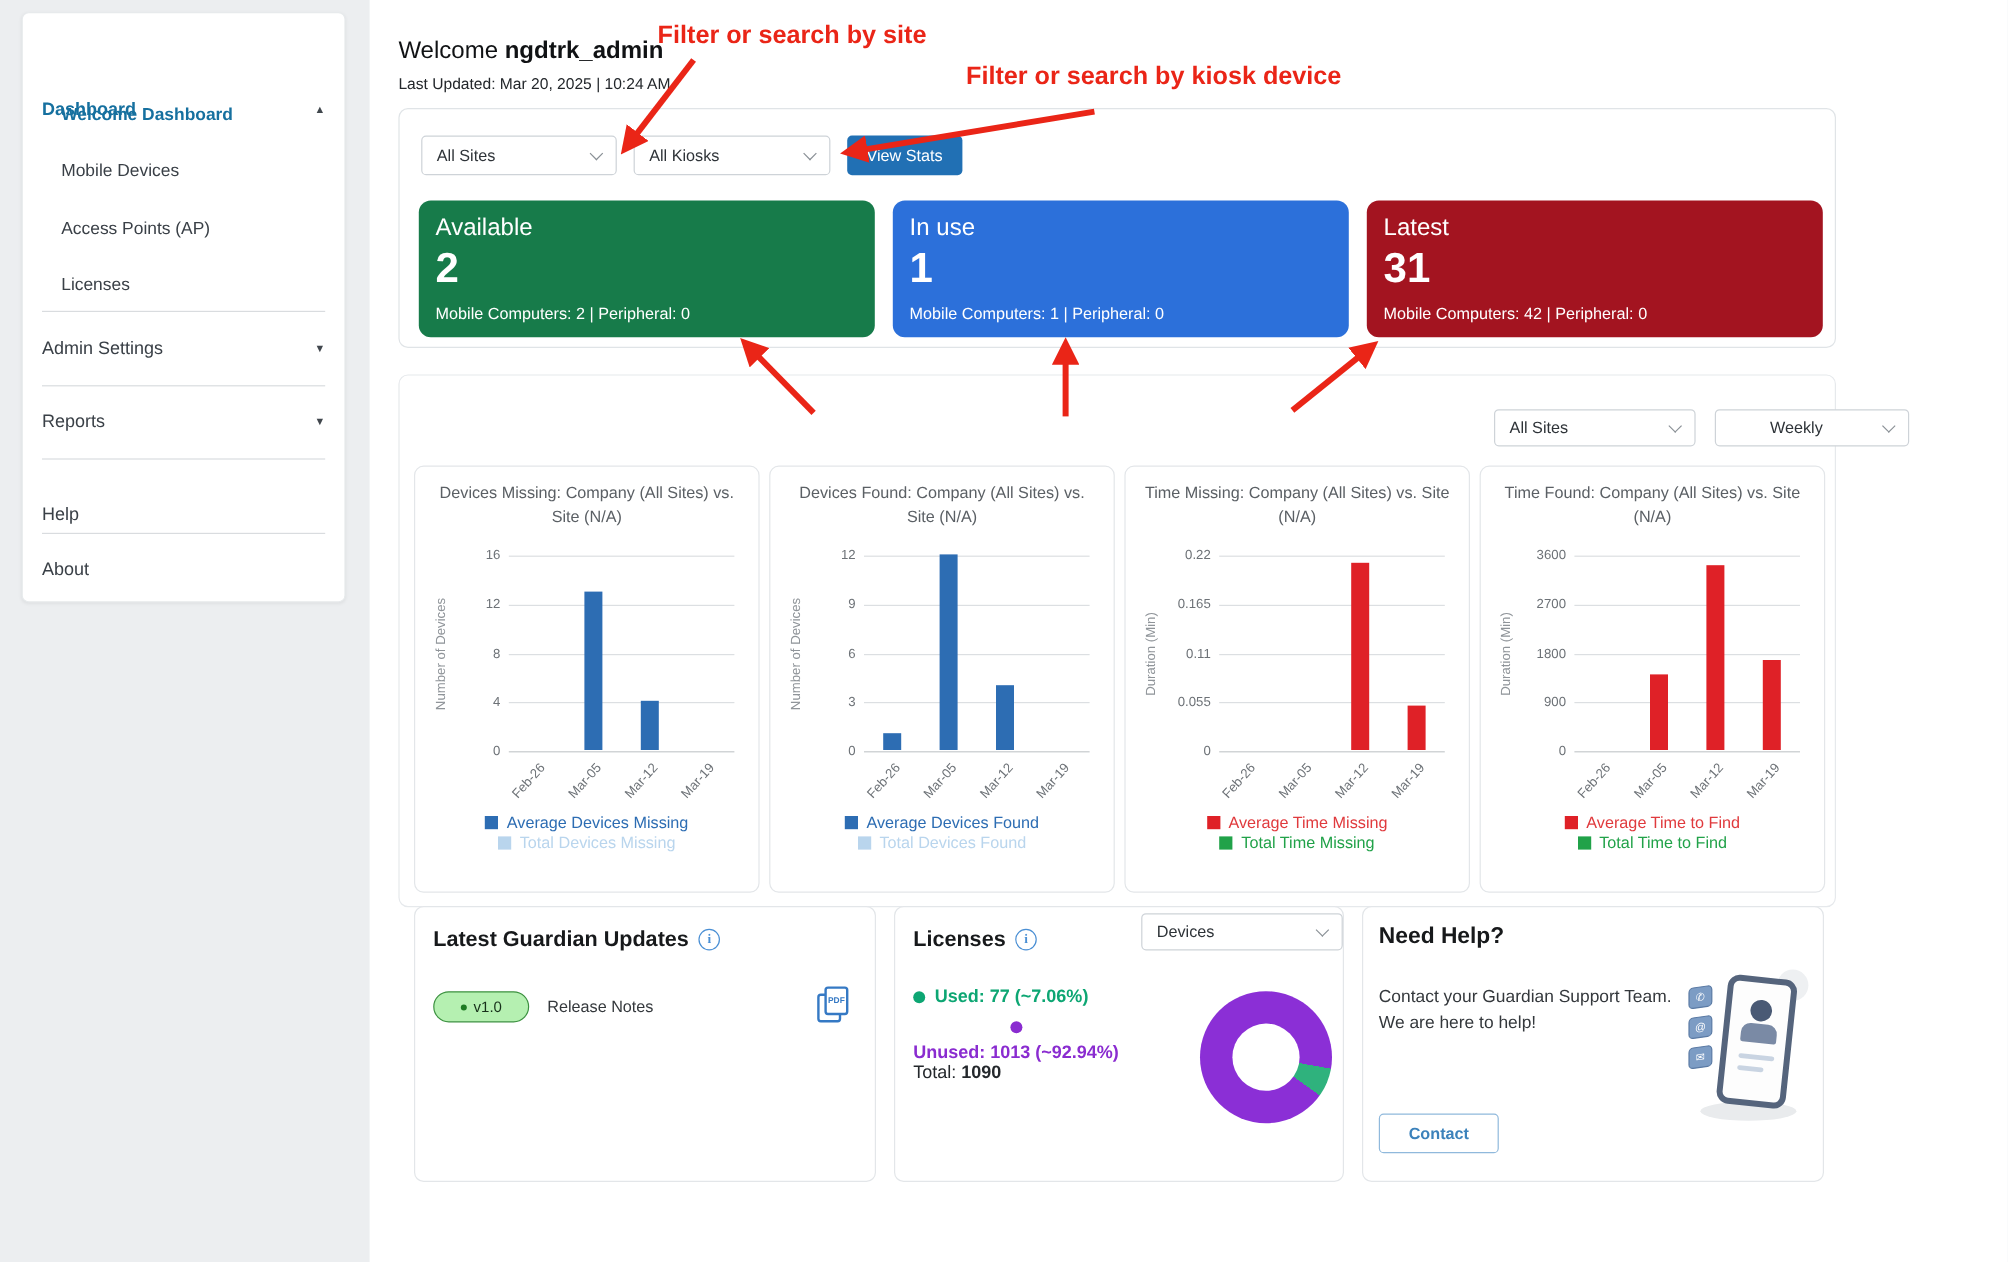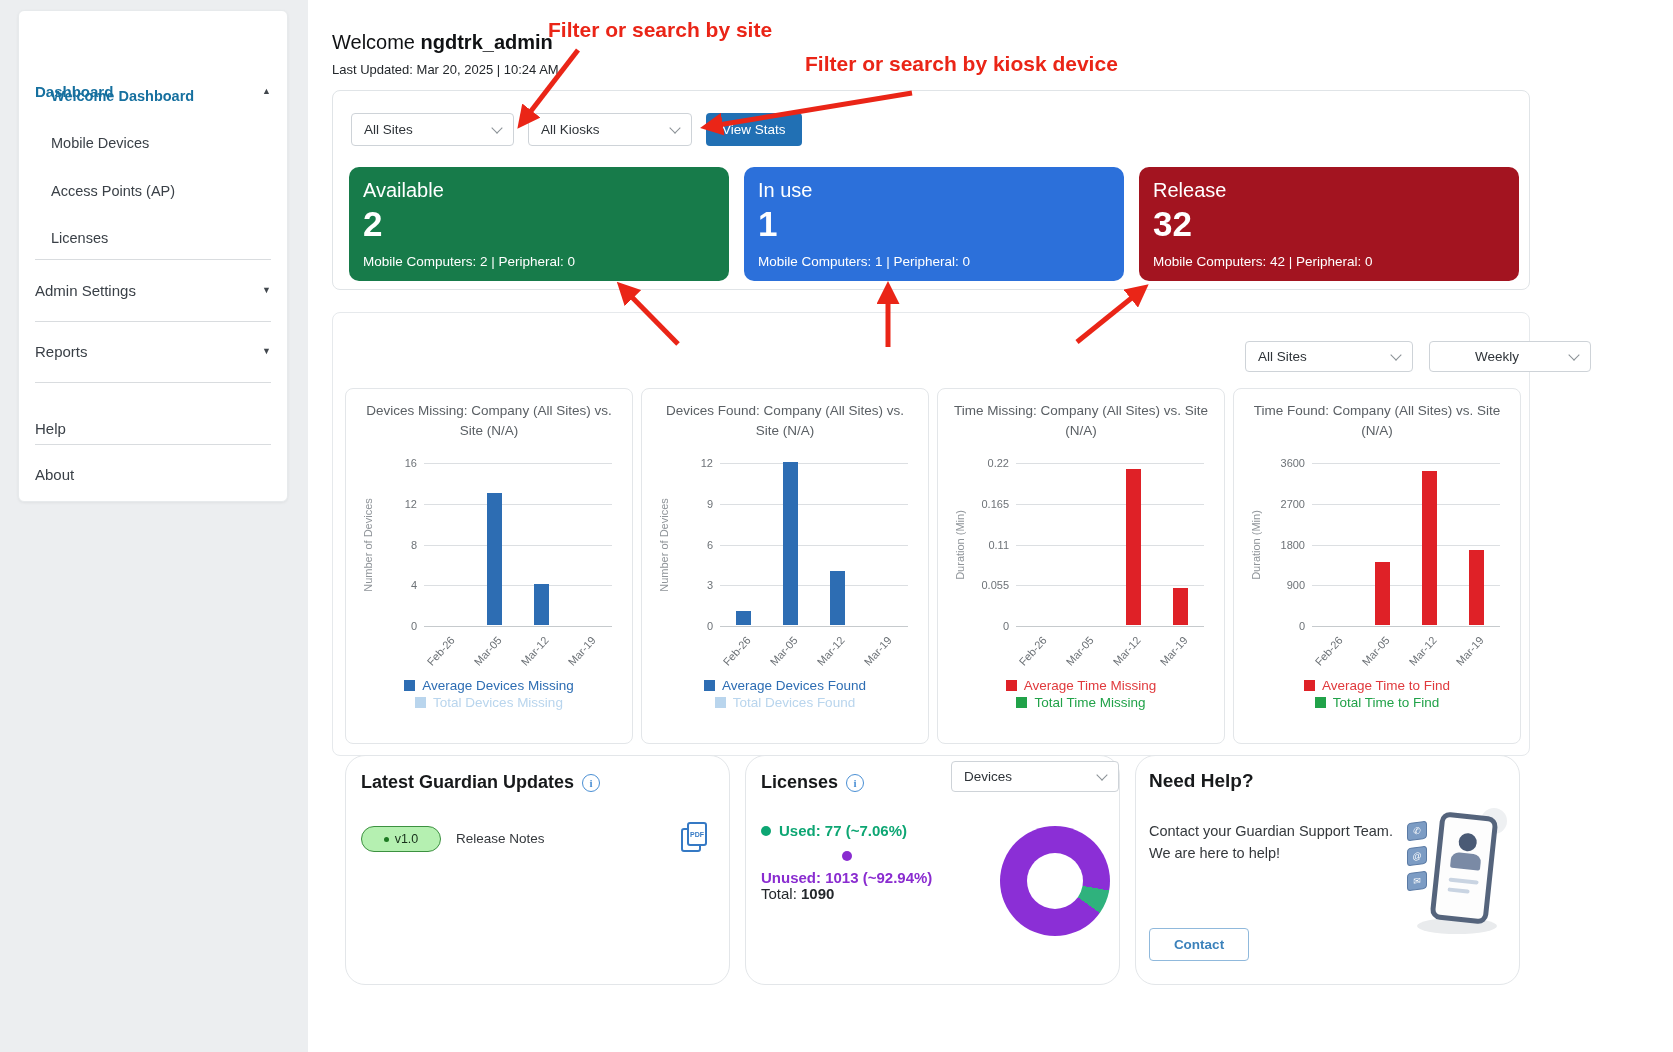--- a/index.html
+++ b/index.html
@@ -55,21 +55,21 @@
                     transform:rotate(-90deg); display:block; }
   .bar { position:absolute; bottom:1px; width:15px; }
   .xlabel { position:absolute; top:171px; width:52px; text-align:right; font-size:11px; color:#6d7277;
             transform:rotate(-48deg); transform-origin:100% 0; }
   .legend { position:absolute; left:0; right:0; top:288px; text-align:center; }
   .legend-row { display:flex; justify-content:center; align-items:center; gap:7px; height:17px; cursor:pointer; }
   .swatch { width:11px; height:11px; display:inline-block; }
   .legend-label { font-size:13.5px; }
 
   
-  .bcard { position:absolute; top:755px; height:230px; background:#fff; border:1px solid #e3e6e9; border-radius:20px; }
+  .bcard { position:absolute; top:755px; height:230px; background:#fff; border:1px solid #e3e6e9; border-radius:8px; }
   .bcard h3 { font-size:18px; color:#17191b; display:flex; align-items:center; gap:8px; }
   .info-icon { width:18px; height:18px; border:1.6px solid #4a8fd4; border-radius:50%; color:#4a8fd4;
                font-size:11px; font-weight:bold; display:inline-flex; align-items:center; justify-content:center;
                font-family:"Liberation Serif", serif; cursor:pointer; }
   .pill { position:absolute; left:15px; top:70px; width:80px; height:26px; background:#b5f0b1; border:1.5px solid #3c9140;
           border-radius:13px; display:flex; align-items:center; justify-content:center; gap:6px; font-size:12.5px; color:#17301a; }
   .pill .dot { width:5px; height:5px; border-radius:50%; background:#1d7a22; }
   .release-notes { position:absolute; left:110px; top:75px; font-size:13.5px; color:#34383c; }
   .pdf-icon { position:absolute; right:22px; top:66px; width:26px; height:30px; cursor:pointer; }
   .pdf-back { position:absolute; left:0; bottom:0; width:20px; height:24px; border:2px solid #3579c4; border-radius:3px; }
@@ -183,22 +183,22 @@
       <div class="stat-title">Available</div>
       <div class="stat-value">2</div>
       <div class="stat-detail">Mobile Computers: 2 | Peripheral: 0</div>
     </div>
     <div class="stat-card" style="left: 411px; background: rgb(44, 112, 218);">
       <div class="stat-title">In use</div>
       <div class="stat-value">1</div>
       <div class="stat-detail">Mobile Computers: 1 | Peripheral: 0</div>
     </div>
     <div class="stat-card" style="left: 806px; background: rgb(163, 20, 32);">
-      <div class="stat-title">Release</div>
-      <div class="stat-value">32</div>
+      <div class="stat-title">Latest</div>
+      <div class="stat-value">31</div>
       <div class="stat-detail">Mobile Computers: 42 | Peripheral: 0</div>
     </div>
   </div>
 
   <div class="panel" id="chartPanel"></div>
   <div class="select" style="left:1245px; top:341px; width:168px; height:31px; z-index:6;">
     <span>All Sites</span>
     <span class="chev"></span>
   </div>
   <div class="select" style="left:1429px; top:341px; width:162px; height:31px; z-index:6;padding-left:45px;">

